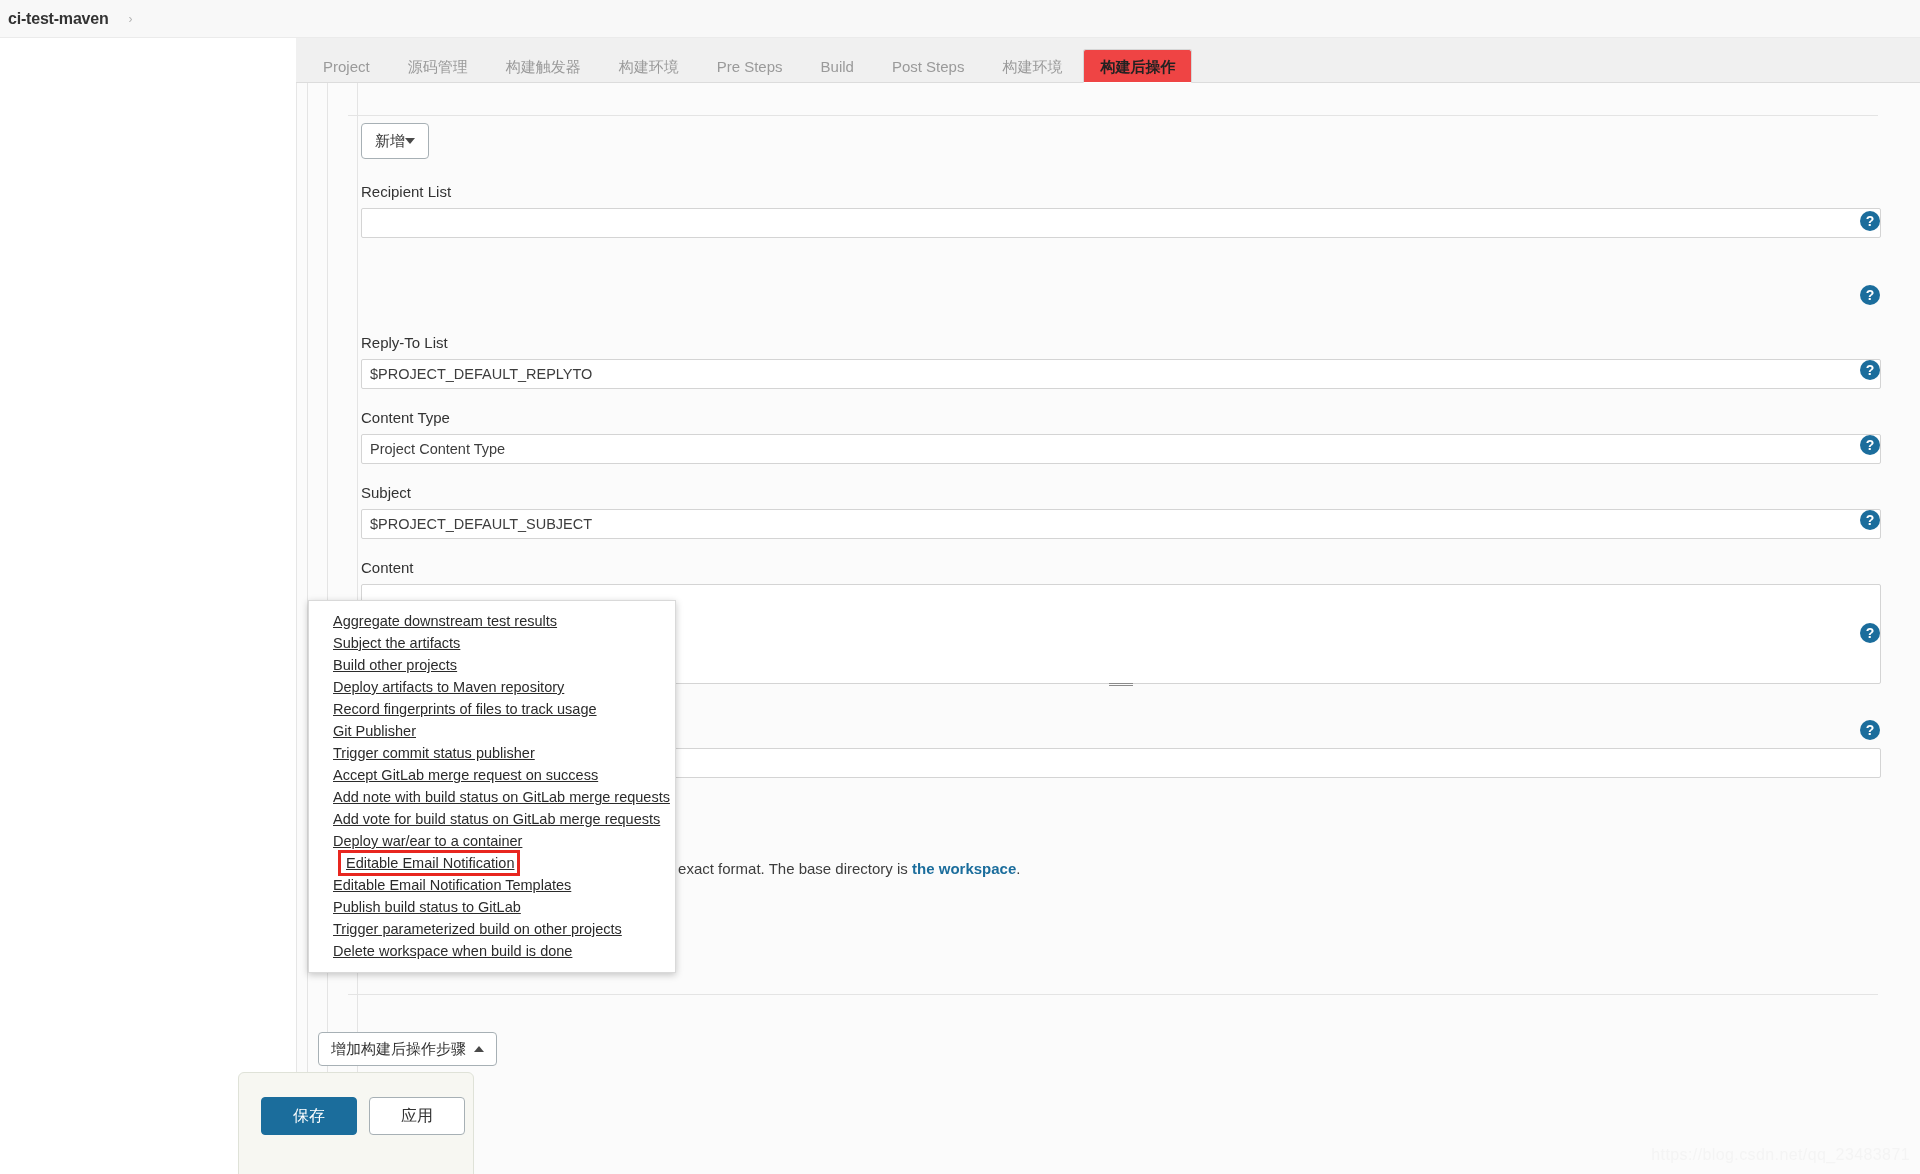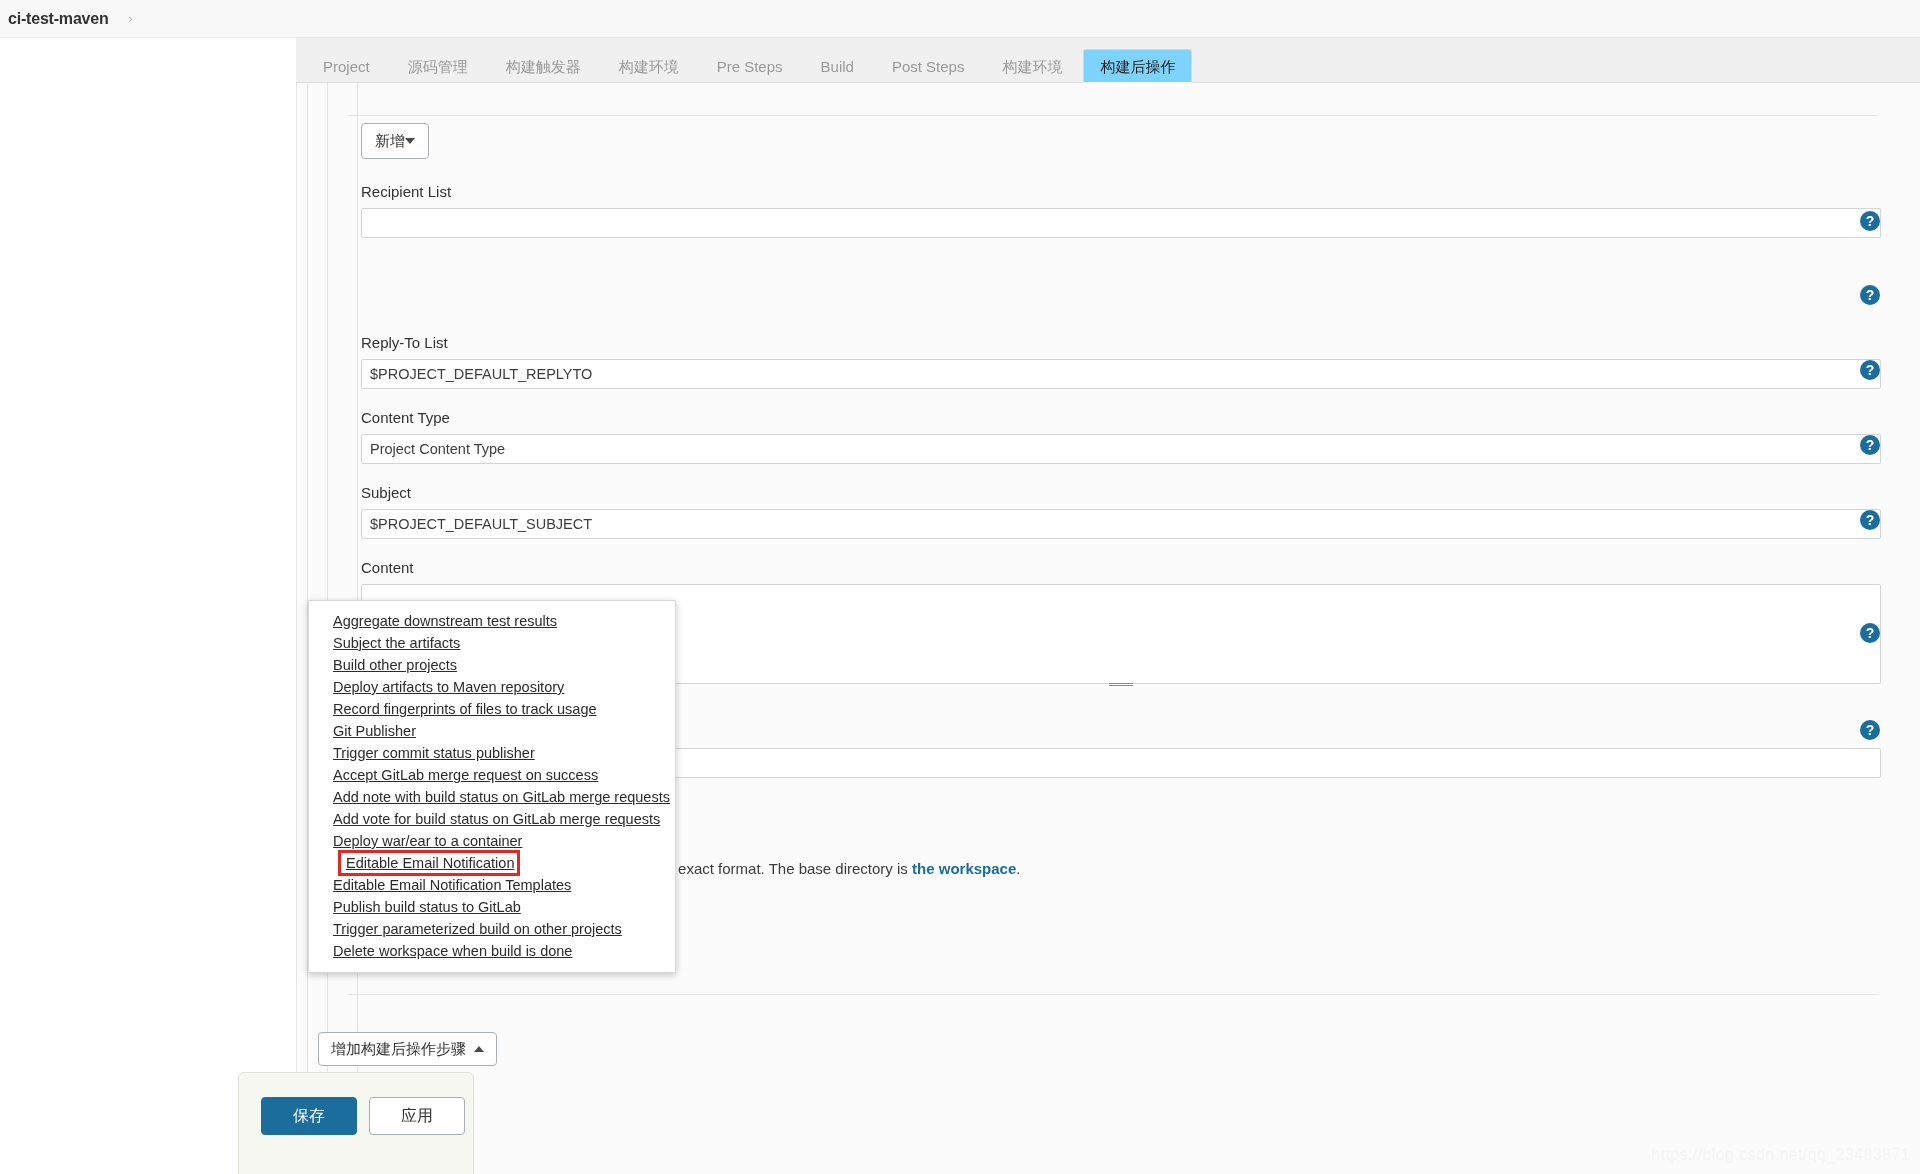--- a/index.html
+++ b/index.html
@@ -78,23 +78,23 @@
     color: #9a9a9a;
     cursor: pointer;
     white-space: nowrap;
     border: 1px solid transparent;
     border-bottom: none;
     margin-right: 4px;
     position: relative;
     top: 1px;
   }
   .config-tab.active {
-    background: #7dd3fc;
+    background: #ef4444;
     color: #222222;
-    font-weight: normal;
+    font-weight: bold;
     border: 1px solid #d6d6d6;
     border-bottom: 1px solid #ffffff;
     border-radius: 3px 3px 0 0;
   }
 
   
   #config-body {
     position: absolute;
     top: 45px; left: 0;
     width: 1624px; height: 1091px;

